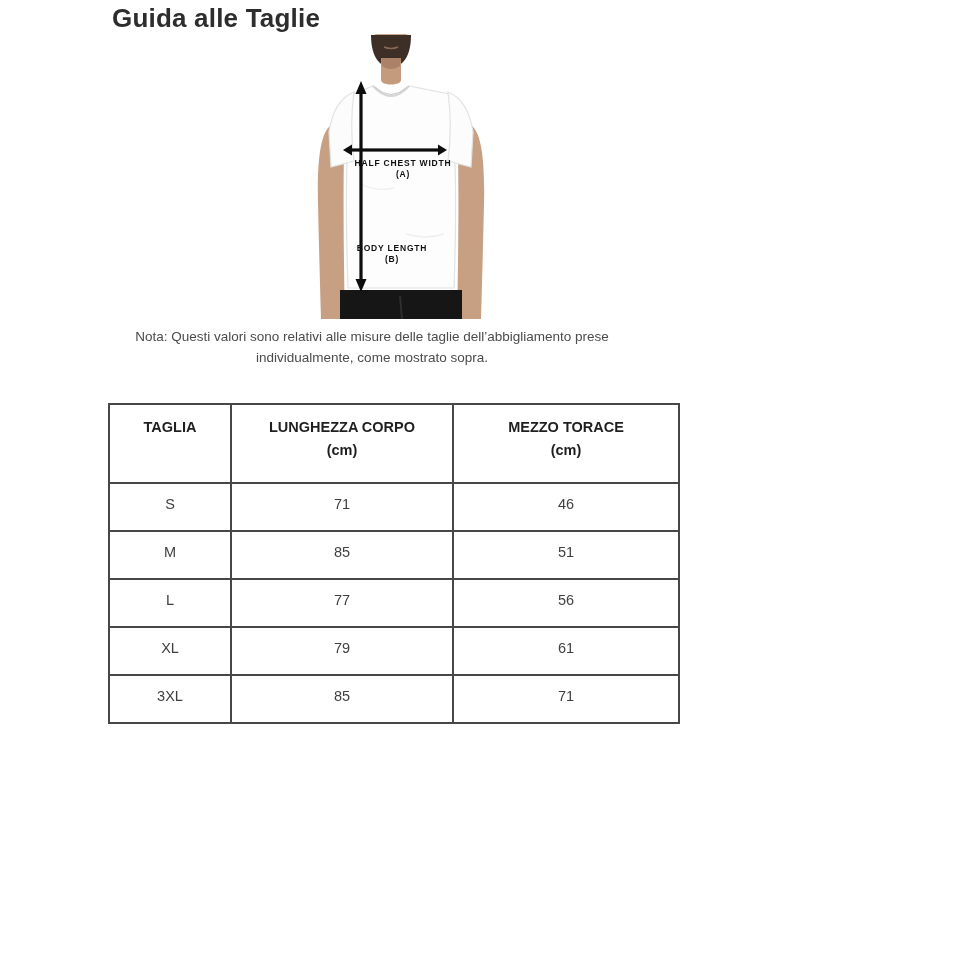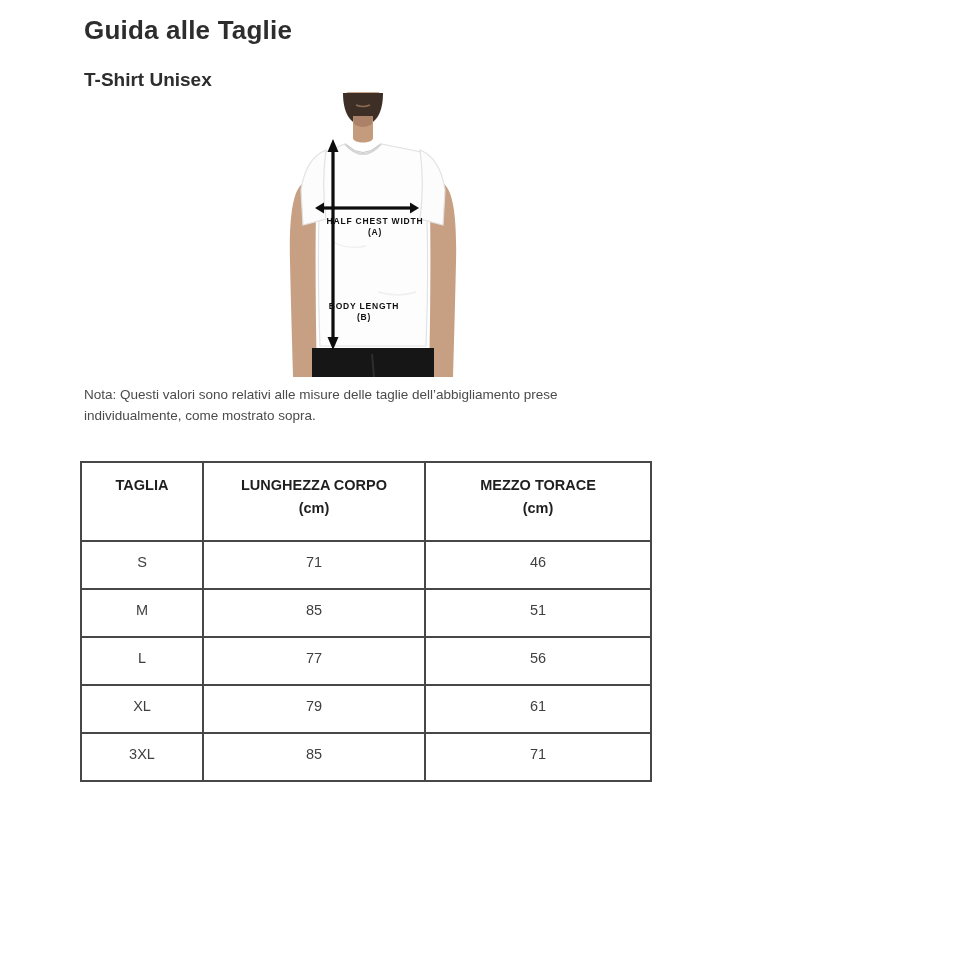--- a/index.html
+++ b/index.html
@@ -4,22 +4,22 @@
 <style>
   * { box-sizing: border-box; }
   html, body {
     margin: 0; padding: 0;
     width: 960px; height: 960px;
     background: #ffffff;
     font-family: "Liberation Sans", sans-serif;
   }
   .content {
     width: 578px;
-    margin-left: 84px;
-    padding-top: 16px;
+    margin-left: 112px;
+    padding-top: 4px;
   }
   h1.page-title {
     margin: 0;
     font-size: 26px;
     font-weight: 600;
     color: #2d2d2d;
     letter-spacing: 0.2px;
     line-height: 1.15;
   }
   h2.product-subtitle {
@@ -40,20 +40,21 @@
     width: 190px;
     height: 285px;
     margin: 0 auto;
   }
   p.note {
     margin: 7px 0 0 0;
     width: 520px;
     font-size: 13.5px;
     line-height: 21.5px;
     color: #4b4b4b;
+    text-align: center;
   }
   table.size-table {
     border-collapse: collapse;
     margin: 34px 0 0 -4px;
     table-layout: fixed;
     width: 570px;
   }
   table.size-table th,
   table.size-table td {
     border: 2px solid #474747;
@@ -88,21 +89,20 @@
     text-anchor: middle;
   }
 </style>
 </head>
 <body>
 
 <div class="content">
 
   <h1 class="page-title">Guida alle Taglie</h1>
 
-  <h2 class="product-subtitle">T-Shirt Unisex</h2>
 
 
   <div class="photo-wrap">
     <svg width="190" height="285" viewBox="0 0 190 285">
 
       <g>
 
         <rect x="67" y="0" width="36" height="12" rx="4" fill="#cba68a"></rect>
 
         <path d="M65,1 L105,1 C105,19 99,33 85,33 C71,33 65,19 65,1 Z" fill="#3d2f26"></path>

